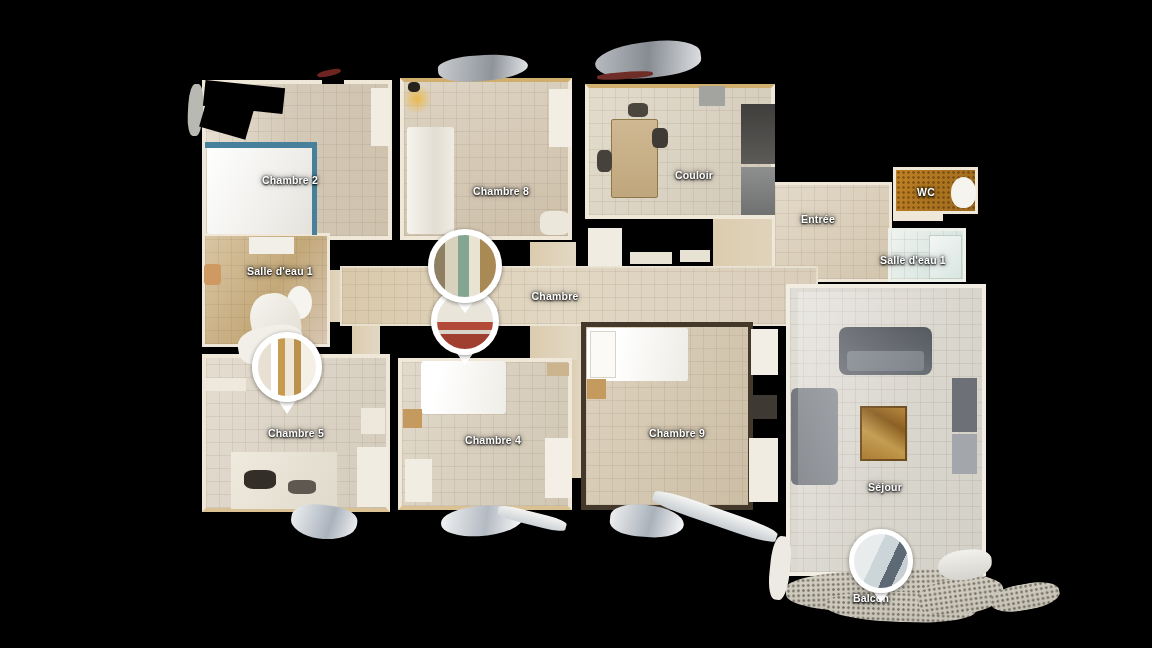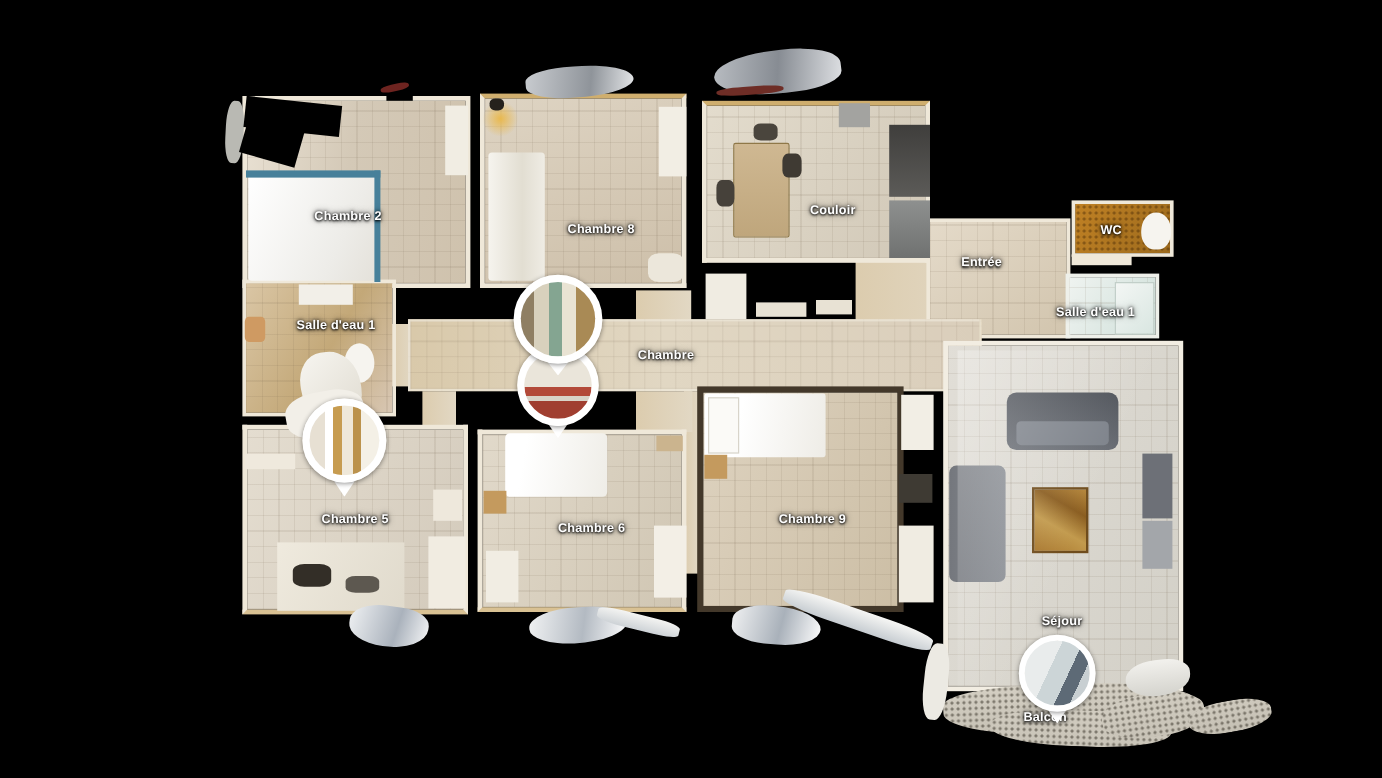--- a/index.html
+++ b/index.html
@@ -116,23 +116,23 @@
   <div class="layer">
       <span class="room-label" style="left: 290px; top: 180px; color: rgb(255, 255, 255);">Chambre 2</span>
       <span class="room-label" style="left: 501px; top: 191px; color: rgb(255, 255, 255);">Chambre 8</span>
       <span class="room-label" style="left: 694px; top: 175px; color: rgb(255, 255, 255);">Couloir</span>
       <span class="room-label" style="left: 926px; top: 192px; color: rgb(255, 255, 255);">WC</span>
       <span class="room-label" style="left: 818px; top: 219px; color: rgb(255, 255, 255);">Entrée</span>
       <span class="room-label" style="left: 913px; top: 260px; color: rgb(255, 255, 255);">Salle d'eau 1</span>
       <span class="room-label" style="left: 280px; top: 271px; color: rgb(255, 255, 255);">Salle d'eau 1</span>
       <span class="room-label" style="left: 555px; top: 296px; color: rgb(255, 255, 255);">Chambre</span>
       <span class="room-label" style="left: 296px; top: 433px; color: rgb(255, 255, 255);">Chambre 5</span>
-      <span class="room-label" style="left: 493px; top: 440px; color: rgb(255, 255, 255);">Chambre 6</span>
+      <span class="room-label" style="left: 493px; top: 440px; color: rgb(255, 255, 255);">Chambre 4</span>
       <span class="room-label" style="left: 677px; top: 433px; color: rgb(255, 255, 255);">Chambre 9</span>
-      <span class="room-label" style="left: 885px; top: 487px; color: rgb(255, 255, 255); margin-top: 31px;">Séjour</span>
+      <span class="room-label" style="left: 885px; top: 487px; color: rgb(255, 255, 255);">Séjour</span>
       <span class="room-label" style="left: 871px; top: 598px; color: rgb(255, 255, 255);">Balcon</span>
     </div>
   <div class="layer">
       <div class="marker" style="left: 431px; top: 287px; width: 68px; height: 68px; z-index: 19;">
         <div class="marker-tail" style="width: 29.12px; height: 20px; top: 58px; background: rgb(255, 255, 255);"></div>
         <div class="marker-disc" style="width: 56px; height: 56px; border-width: 6px; border-color: rgb(255, 255, 255); background: linear-gradient(rgb(234, 229, 218) 0%, rgb(234, 229, 218) 52%, rgb(179, 74, 57) 52%, rgb(179, 74, 57) 66%, rgb(217, 212, 200) 66%, rgb(217, 212, 200) 74%, rgb(160, 62, 48) 74%, rgb(160, 62, 48) 100%);"></div>
       </div>
       <div class="marker" style="left: 428px; top: 229px; width: 74px; height: 74px; z-index: 20;">
         <div class="marker-tail" style="width: 32.24px; height: 20px; top: 64px; background: rgb(255, 255, 255);"></div>
         <div class="marker-disc" style="width: 62px; height: 62px; border-width: 6px; border-color: rgb(255, 255, 255); background: linear-gradient(90deg, rgb(143, 127, 99) 0%, rgb(143, 127, 99) 18%, rgb(216, 209, 189) 18%, rgb(216, 209, 189) 38%, rgb(132, 165, 145) 38%, rgb(132, 165, 145) 56%, rgb(233, 227, 211) 56%, rgb(233, 227, 211) 74%, rgb(169, 138, 85) 74%, rgb(169, 138, 85) 100%);"></div>

